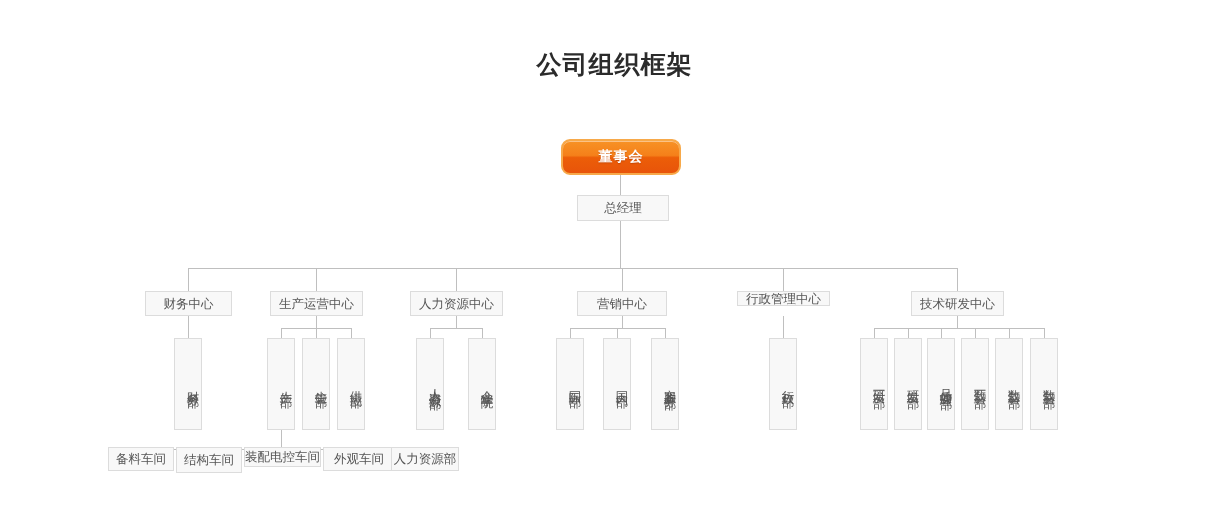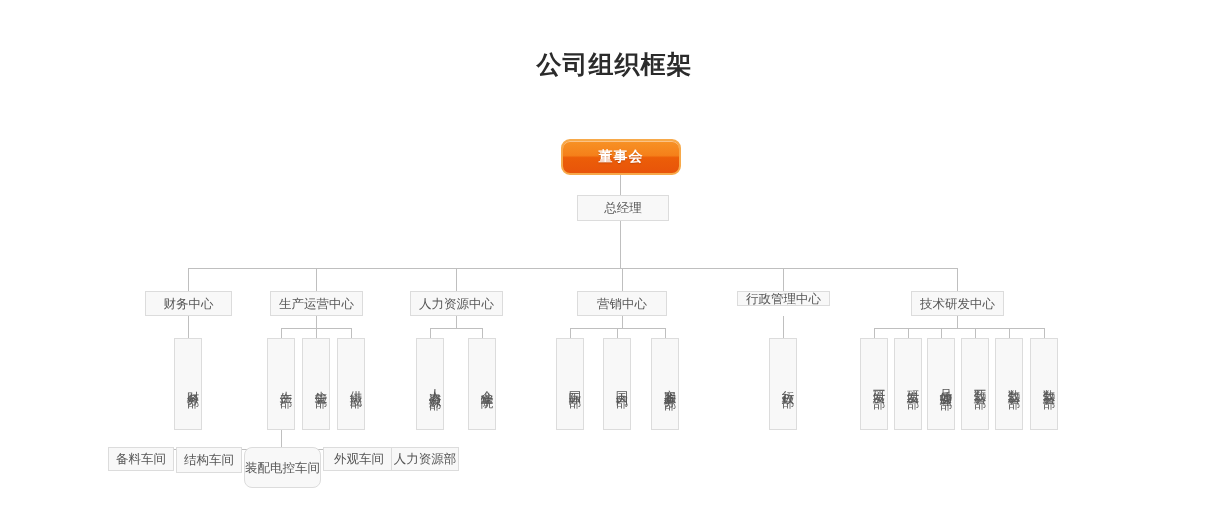--- a/index.html
+++ b/index.html
@@ -166,21 +166,21 @@
   <div class="conn v" style="left:282px; top:449px; height:9px;"></div>
   <div class="conn v" style="left:357px; top:449px; height:9px;"></div>
   <div class="conn v" style="left:425px; top:449px; height:9px;"></div>
 
   <div class="node horizontal" style="left:108px; top:447px; width:66px; height:24px;justify-content:center;">
     <span>备料车间</span>
   </div>
   <div class="node horizontal" style="left:176px; top:447px; width:66px; height:26px;">
     <span>结构车间</span>
   </div>
-  <div class="node horizontal" style="left:244px; top:447px; width:77px; height:41px;border-radius:8px;">
+  <div class="node horizontal" style="left:244px; top:447px; width:77px; height:20px;">
     <span>装配电控车间</span>
   </div>
   <div class="node horizontal" style="left:323px; top:447px; width:72px; height:24px;">
     <span>外观车间</span>
   </div>
   <div class="node horizontal" style="left:391px; top:447px; width:68px; height:24px;">
     <span>人力资源部</span>
   </div>
 
   <div class="conn v" style="left:456px; top:316px; height:12px;"></div>

